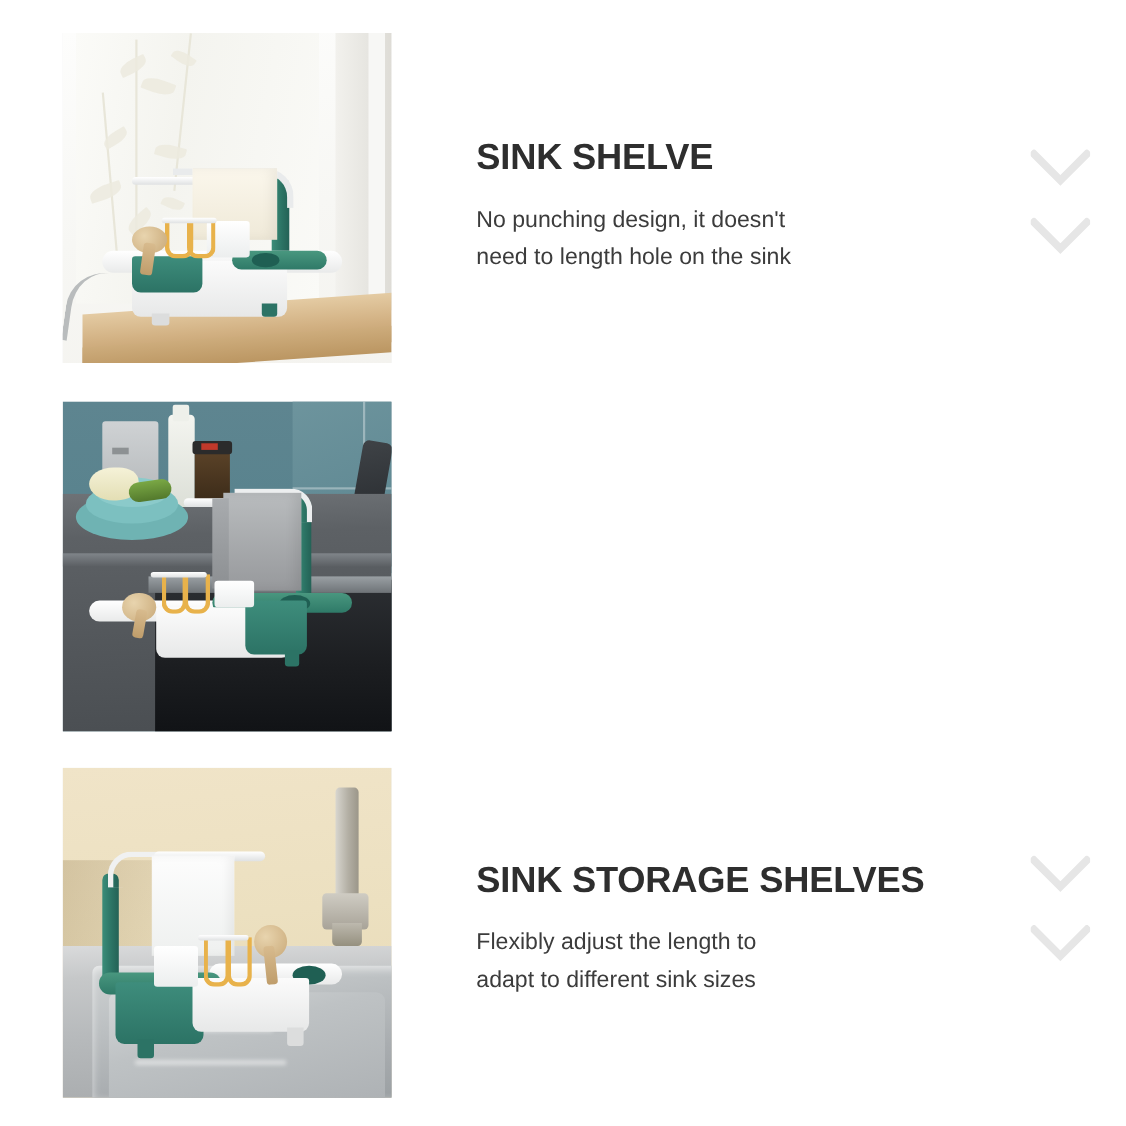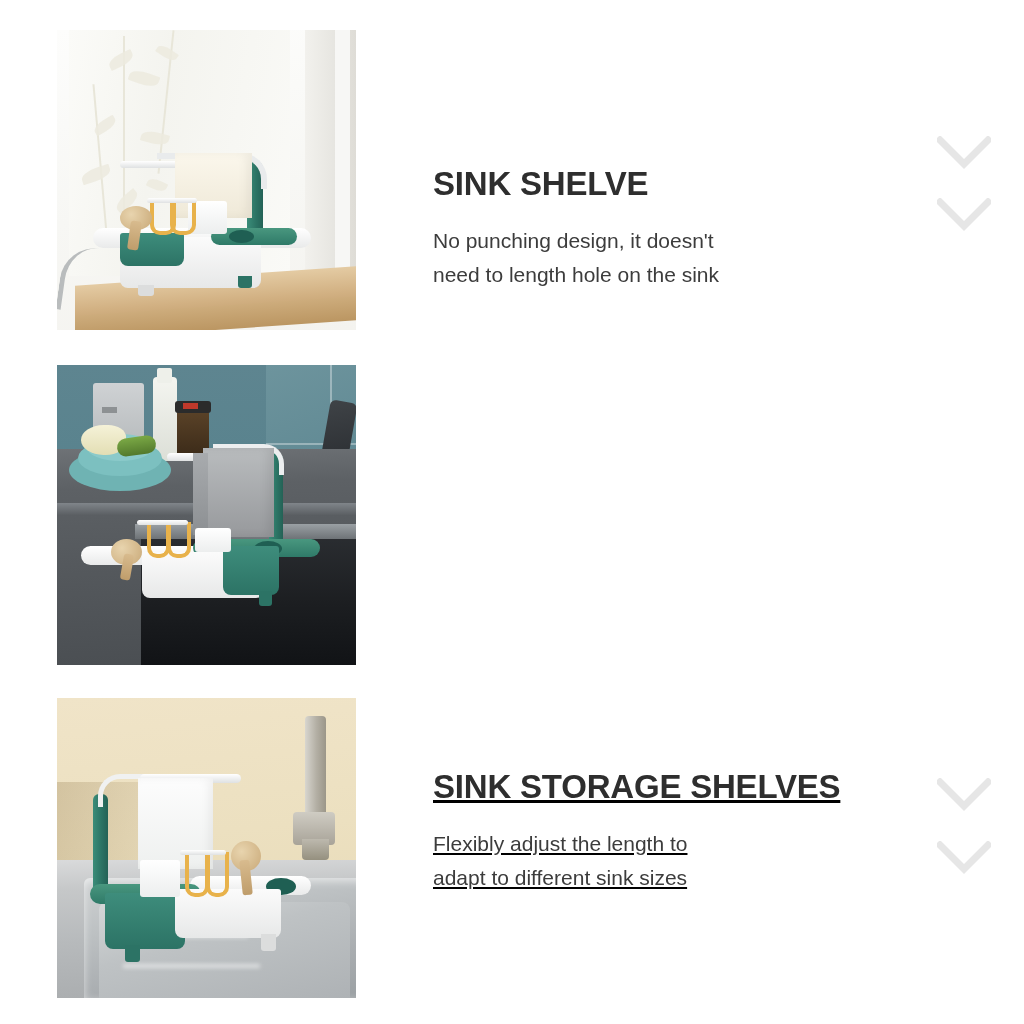--- a/index.html
+++ b/index.html
@@ -57,23 +57,23 @@
     margin: 0;
   }
   .feat-desc {
     font-size: 21px;
     font-weight: 400;
     color: #3c3c3c;
     line-height: 1.62;
     margin: 0;
     white-space: pre-line;
   }
-  .t1 { top: 96px; margin-top: 41px; }
+  .t1 { top: 96px; }
   .t1 .feat-desc { margin-top: 22px; }
-  .t2 { top: 405px; text-decoration: underline; }
+  .t2 { top: 418px; }
   .t2 .feat-desc { margin-top: 22px; }
 
   
   .chev {
     position: absolute;
     width: 54px;
     height: 34px;
   }
   .chev svg { display: block; width: 100%; height: 100%; }
 

